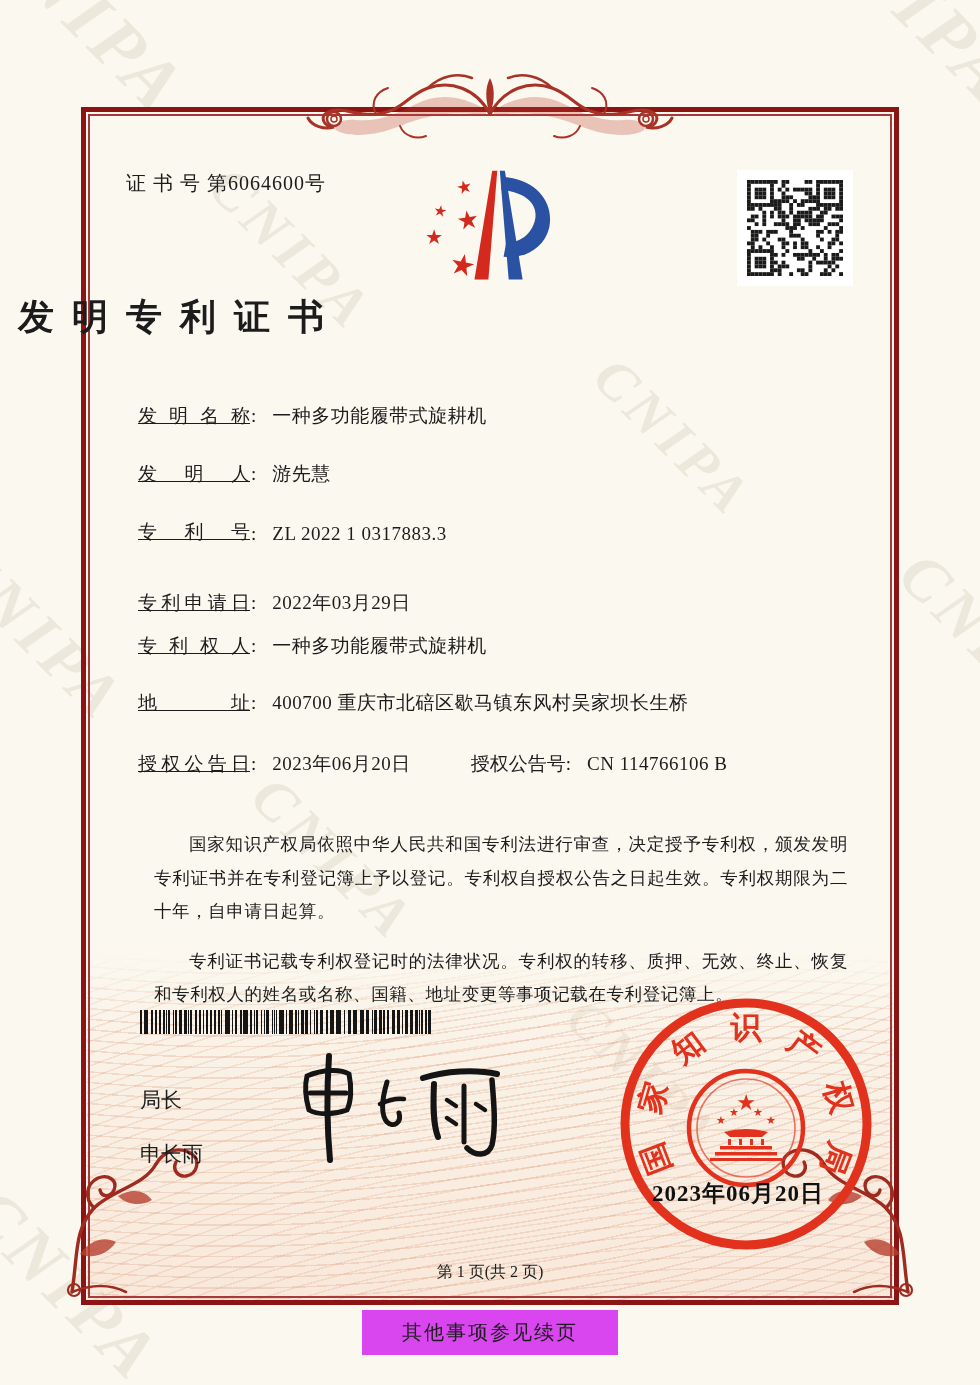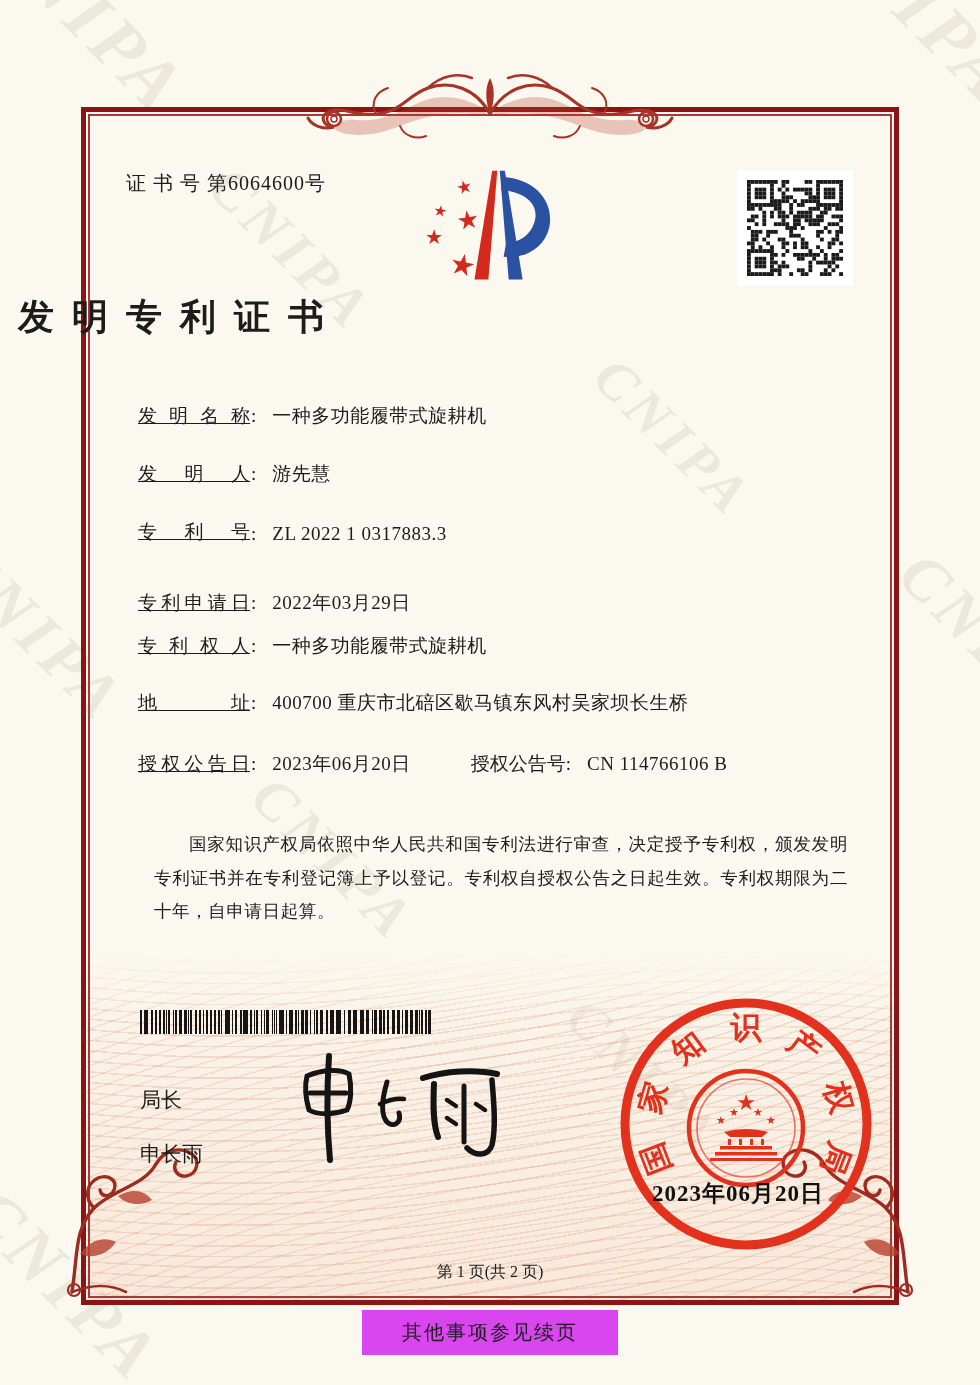--- a/index.html
+++ b/index.html
@@ -472,20 +472,21 @@
   <div class="frow" style="top:287px;">
     <span class="flabel">地址</span><span class="fcolon">:</span><span class="fvalue">400700 重庆市北碚区歇马镇东风村吴家坝长生桥</span>
   </div>
   <div class="frow" style="top:348px;">
     <span class="flabel">授权公告日</span><span class="fcolon">:</span><span class="fvalue">2023年06月20日</span><span class="fpair2"><span>授权公告号</span><span>:</span></span><span class="fvalue">CN 114766106 B</span>
   </div>
 </div>
 
 <div class="abs paras">
   <p>国家知识产权局依照中华人民共和国专利法进行审查，决定授予专利权，颁发发明专利证书并在专利登记簿上予以登记。专利权自授权公告之日起生效。专利权期限为二十年，自申请日起算。</p>
+  <p>专利证书记载专利权登记时的法律状况。专利权的转移、质押、无效、终止、恢复和专利权人的姓名或名称、国籍、地址变更等事项记载在专利登记簿上。</p>
 </div>
 
 <svg id="barcode-svg" class="abs barcode" viewBox="0 0 294 24" preserveAspectRatio="none" fill="#151515">
     <rect x="0" y="0" width="2" height="24"></rect>
     <rect x="4" y="0" width="4" height="24"></rect>
     <rect x="11" y="0" width="2" height="24"></rect>
     <rect x="15" y="0" width="2" height="24"></rect>
     <rect x="19" y="0" width="2" height="24"></rect>
     <rect x="23" y="0" width="2" height="24"></rect>
     <rect x="26" y="0" width="1" height="24"></rect>

